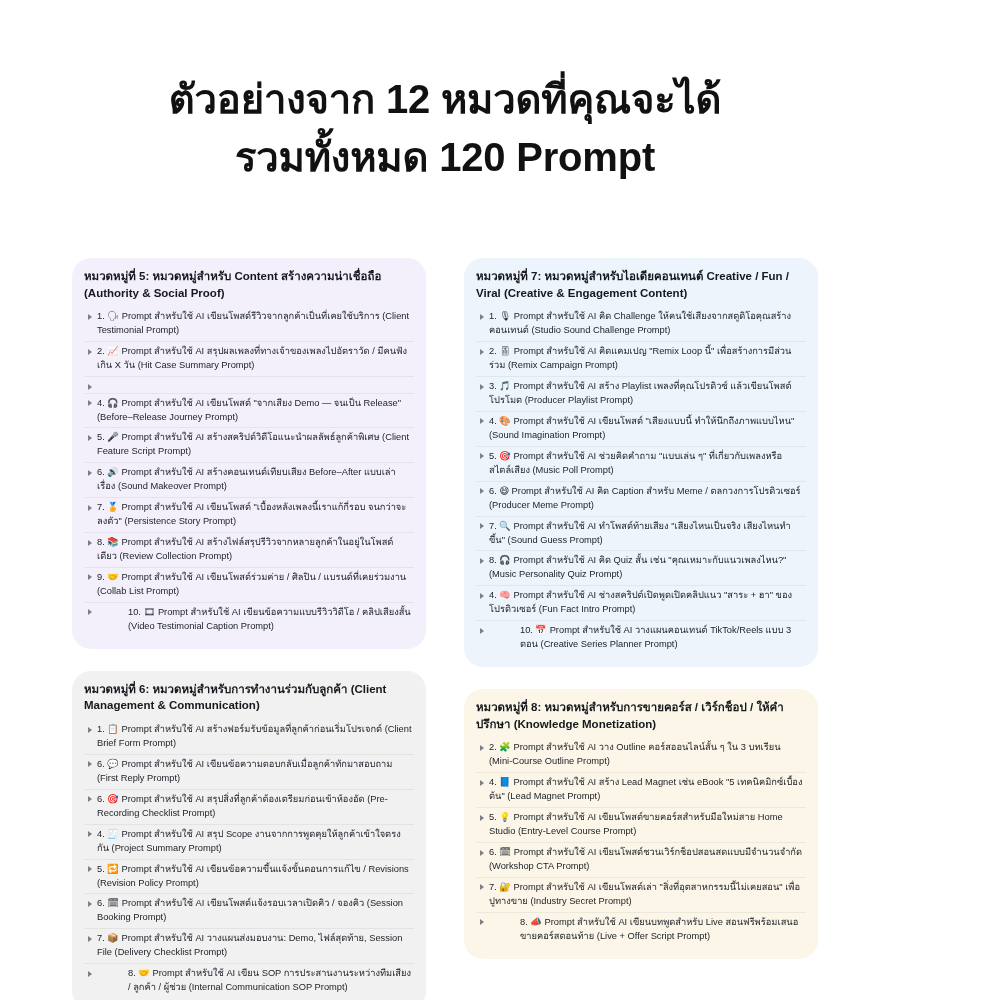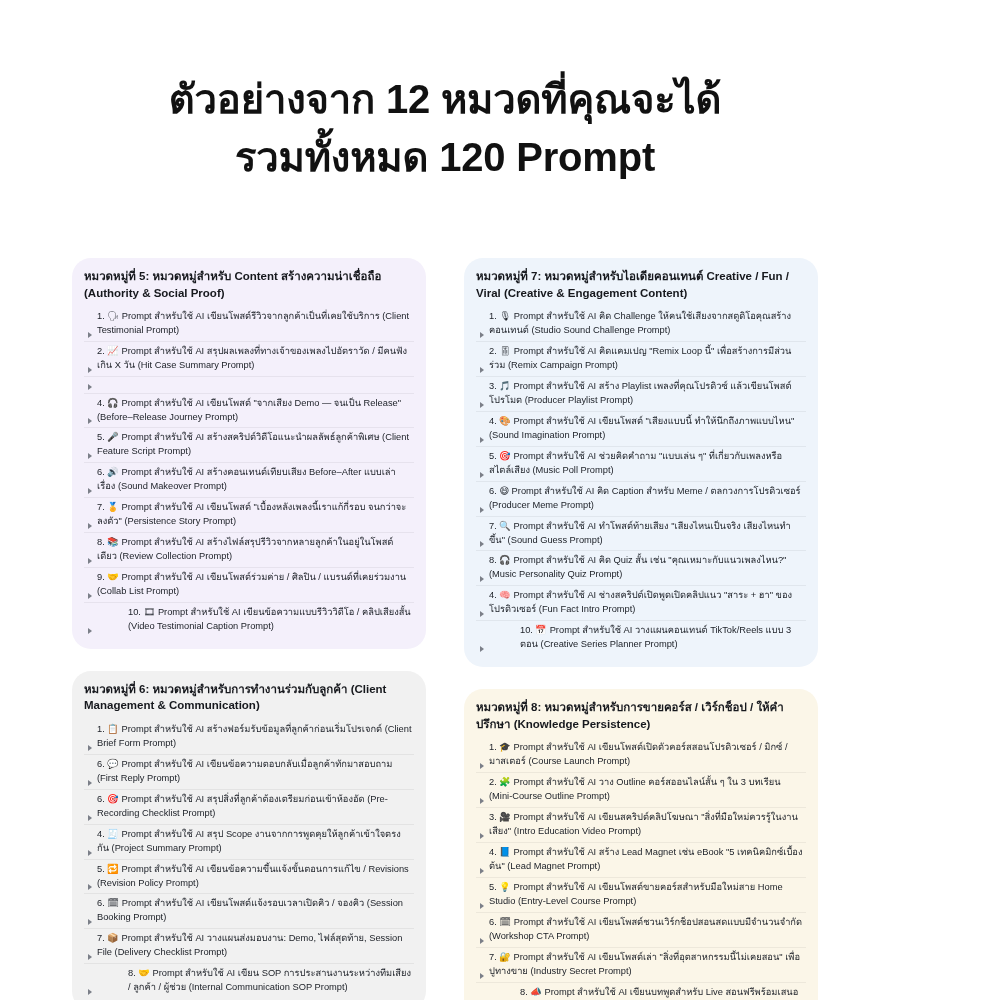--- a/index.html
+++ b/index.html
@@ -49,21 +49,21 @@
     font-size: 11.5px;
     font-weight: bold;
     color: #16181d;
     line-height: 1.45;
     margin-bottom: 6px;
   }
   .items { display: block; }
   .item {
     position: relative;
     display: flex;
-    align-items: flex-end;
+    align-items: flex-start;
     gap: 5px;
     font-size: 9.3px;
     line-height: 1.5;
     color: #20242b;
     padding: 3px 2px 3px 4px;
     border-bottom: 1px solid rgba(0,0,0,0.055);
   }
   .item:last-child { border-bottom: none; gap: 36px; }
   .tri {
     flex: 0 0 auto;
@@ -217,33 +217,25 @@
             <span class="txt">4. 🧠 Prompt สำหรับใช้ AI ช่างสคริปต์เปิดพูดเปิดคลิปแนว "สาระ + ฮา" ของโปรดิวเซอร์ (Fun Fact Intro Prompt)</span>
           </div>
           <div class="item">
             <span class="tri"></span>
             <span class="txt">10. 📅 Prompt สำหรับใช้ AI วางแผนคอนเทนต์ TikTok/Reels แบบ 3 ตอน (Creative Series Planner Prompt)</span>
           </div>
         </div>
       </div>
 
       <div class="card cream">
-        <div class="card-title">หมวดหมู่ที่ 8: หมวดหมู่สำหรับการขายคอร์ส / เวิร์กช็อป / ให้คำปรึกษา (Knowledge Persistence)</div>
-        <div class="items">
-          <div class="item">
-            <span class="tri"></span>
-            <span class="txt">1. 🎓 Prompt สำหรับใช้ AI เขียนโพสต์เปิดตัวคอร์สสอนโปรดิวเซอร์ / มิกซ์ / มาสเตอร์ (Course Launch Prompt)</span>
-          </div>
+        <div class="card-title">หมวดหมู่ที่ 8: หมวดหมู่สำหรับการขายคอร์ส / เวิร์กช็อป / ให้คำปรึกษา (Knowledge Monetization)</div>
+        <div class="items">
           <div class="item">
             <span class="tri"></span>
             <span class="txt">2. 🧩 Prompt สำหรับใช้ AI วาง Outline คอร์สออนไลน์สั้น ๆ ใน 3 บทเรียน (Mini-Course Outline Prompt)</span>
-          </div>
-          <div class="item">
-            <span class="tri"></span>
-            <span class="txt">3. 🎥 Prompt สำหรับใช้ AI เขียนสคริปต์คลิปโฆษณา "สิ่งที่มือใหม่ควรรู้ในงานเสียง" (Intro Education Video Prompt)</span>
           </div>
           <div class="item">
             <span class="tri"></span>
             <span class="txt">4. 📘 Prompt สำหรับใช้ AI สร้าง Lead Magnet เช่น eBook "5 เทคนิคมิกซ์เบื้องต้น" (Lead Magnet Prompt)</span>
           </div>
           <div class="item">
             <span class="tri"></span>
             <span class="txt">5. 💡 Prompt สำหรับใช้ AI เขียนโพสต์ขายคอร์สสำหรับมือใหม่สาย Home Studio (Entry-Level Course Prompt)</span>
           </div>
           <div class="item">

